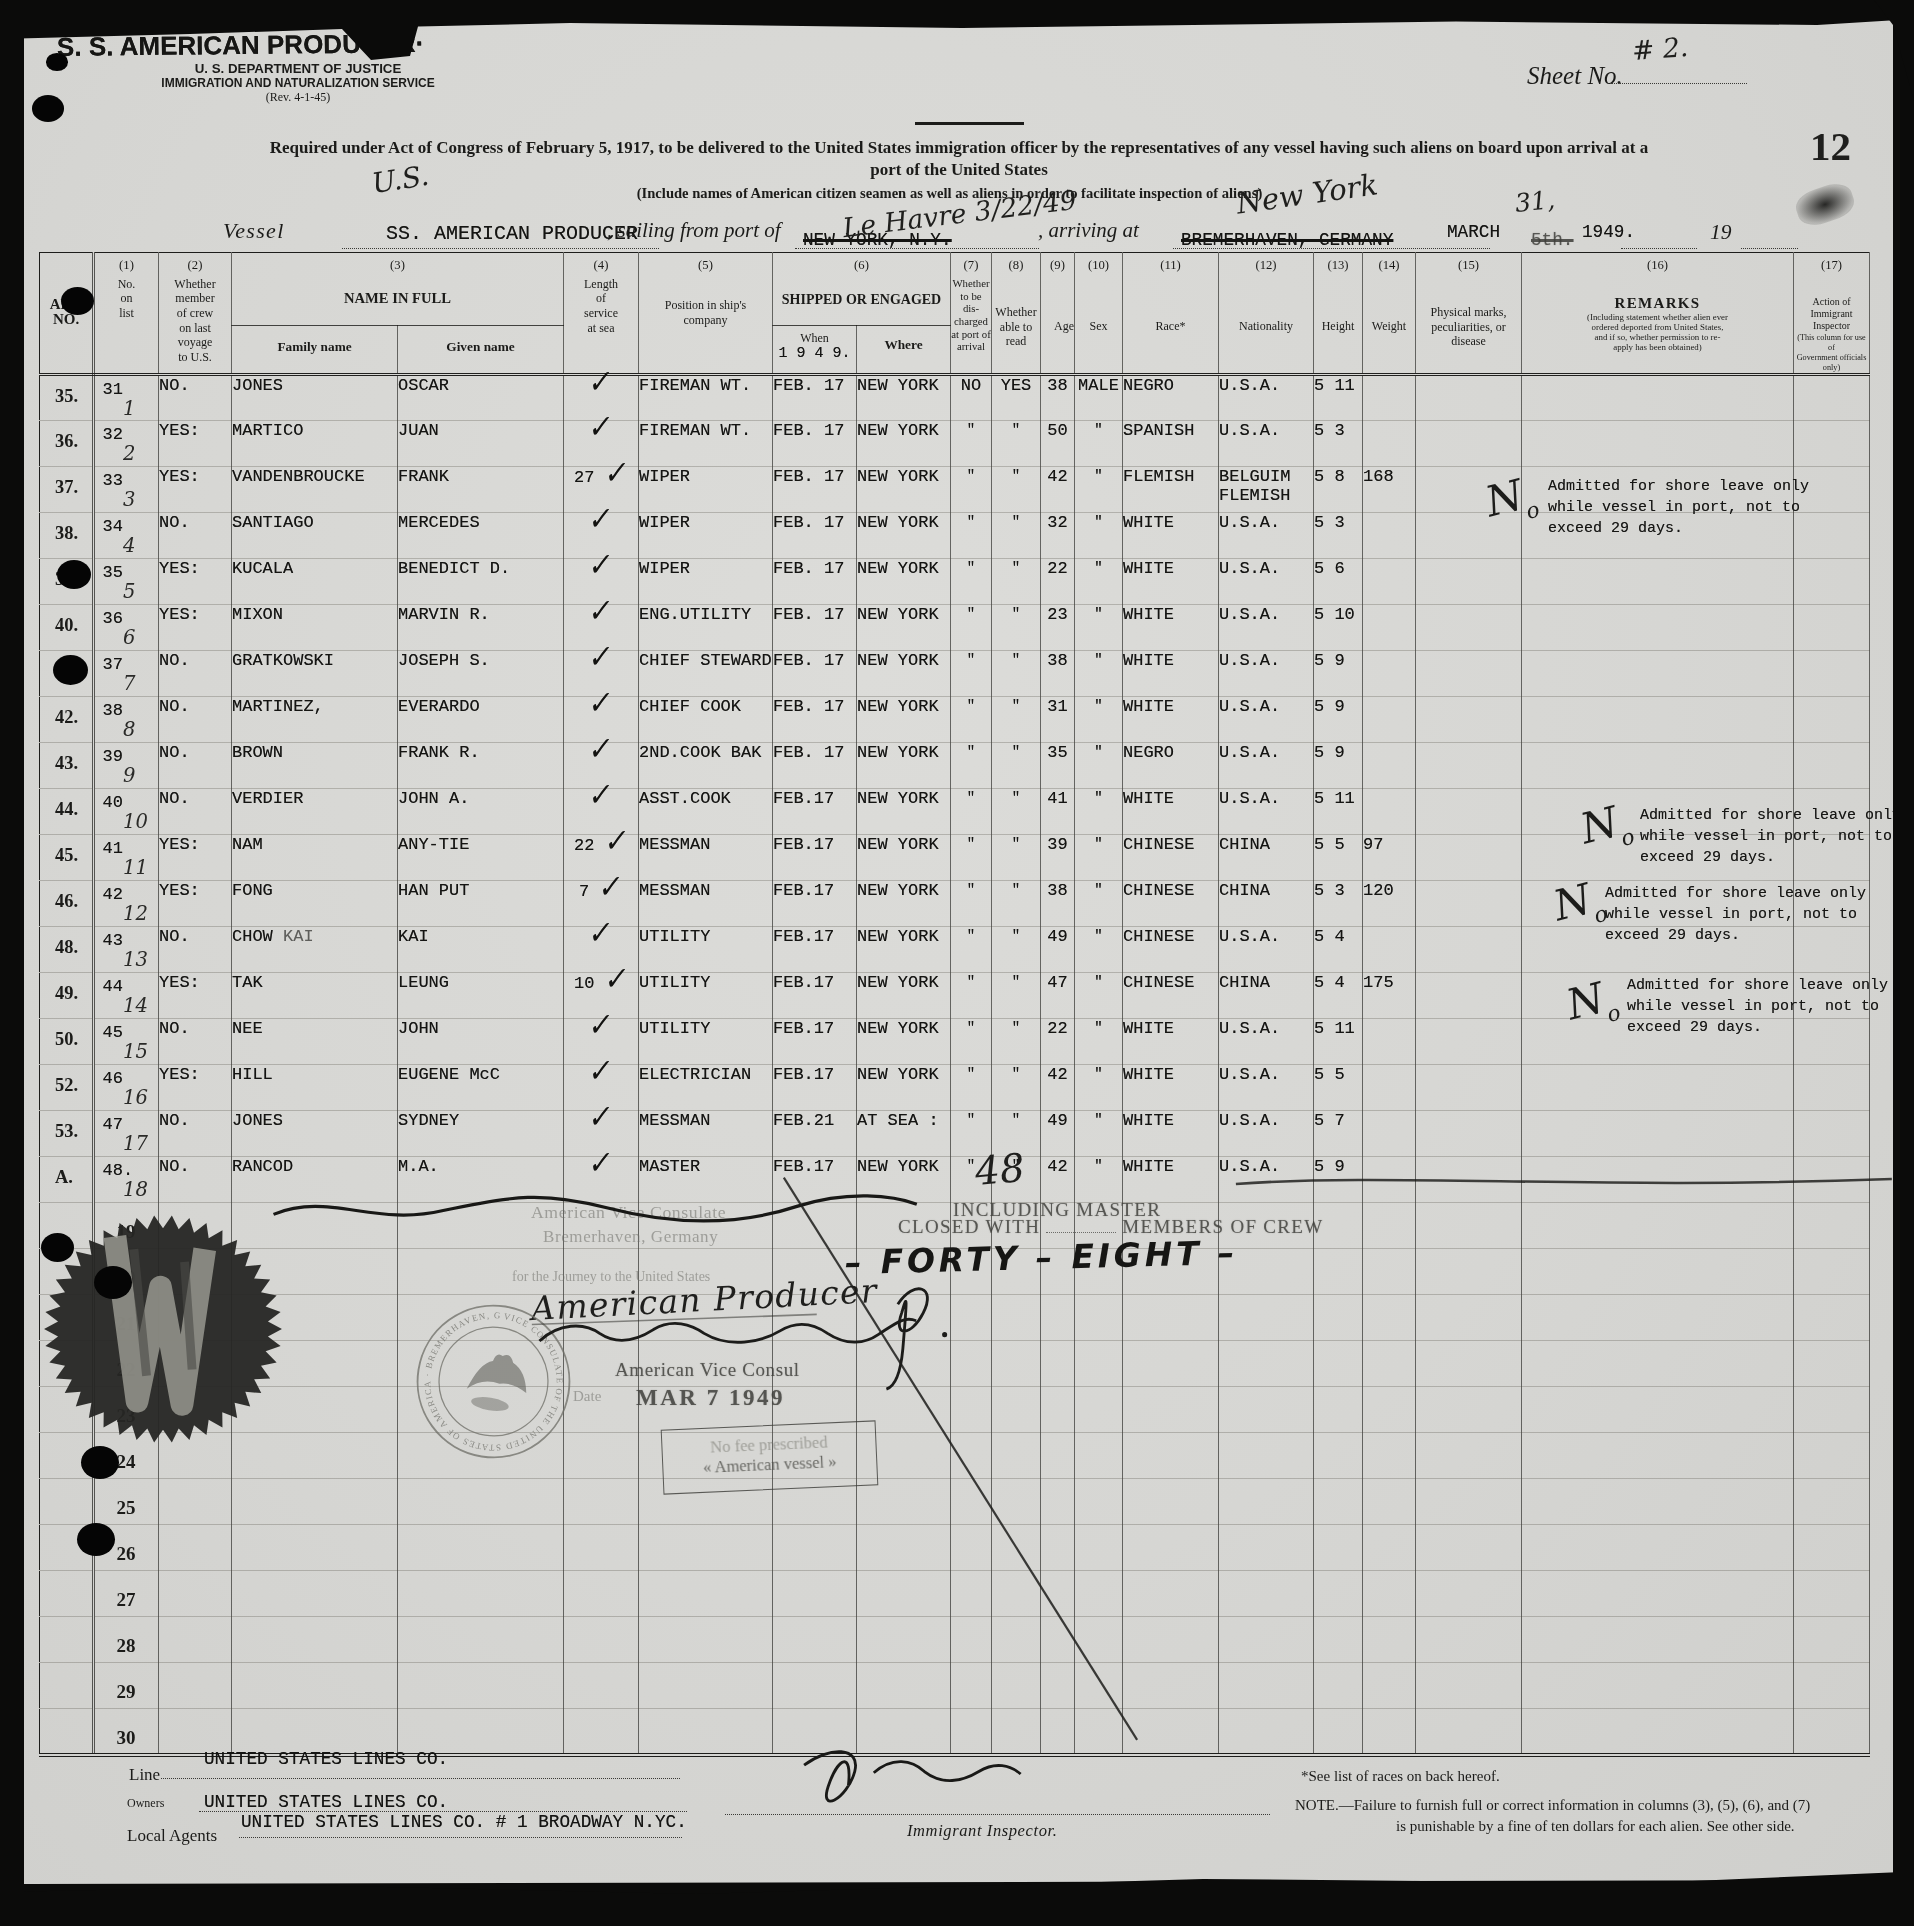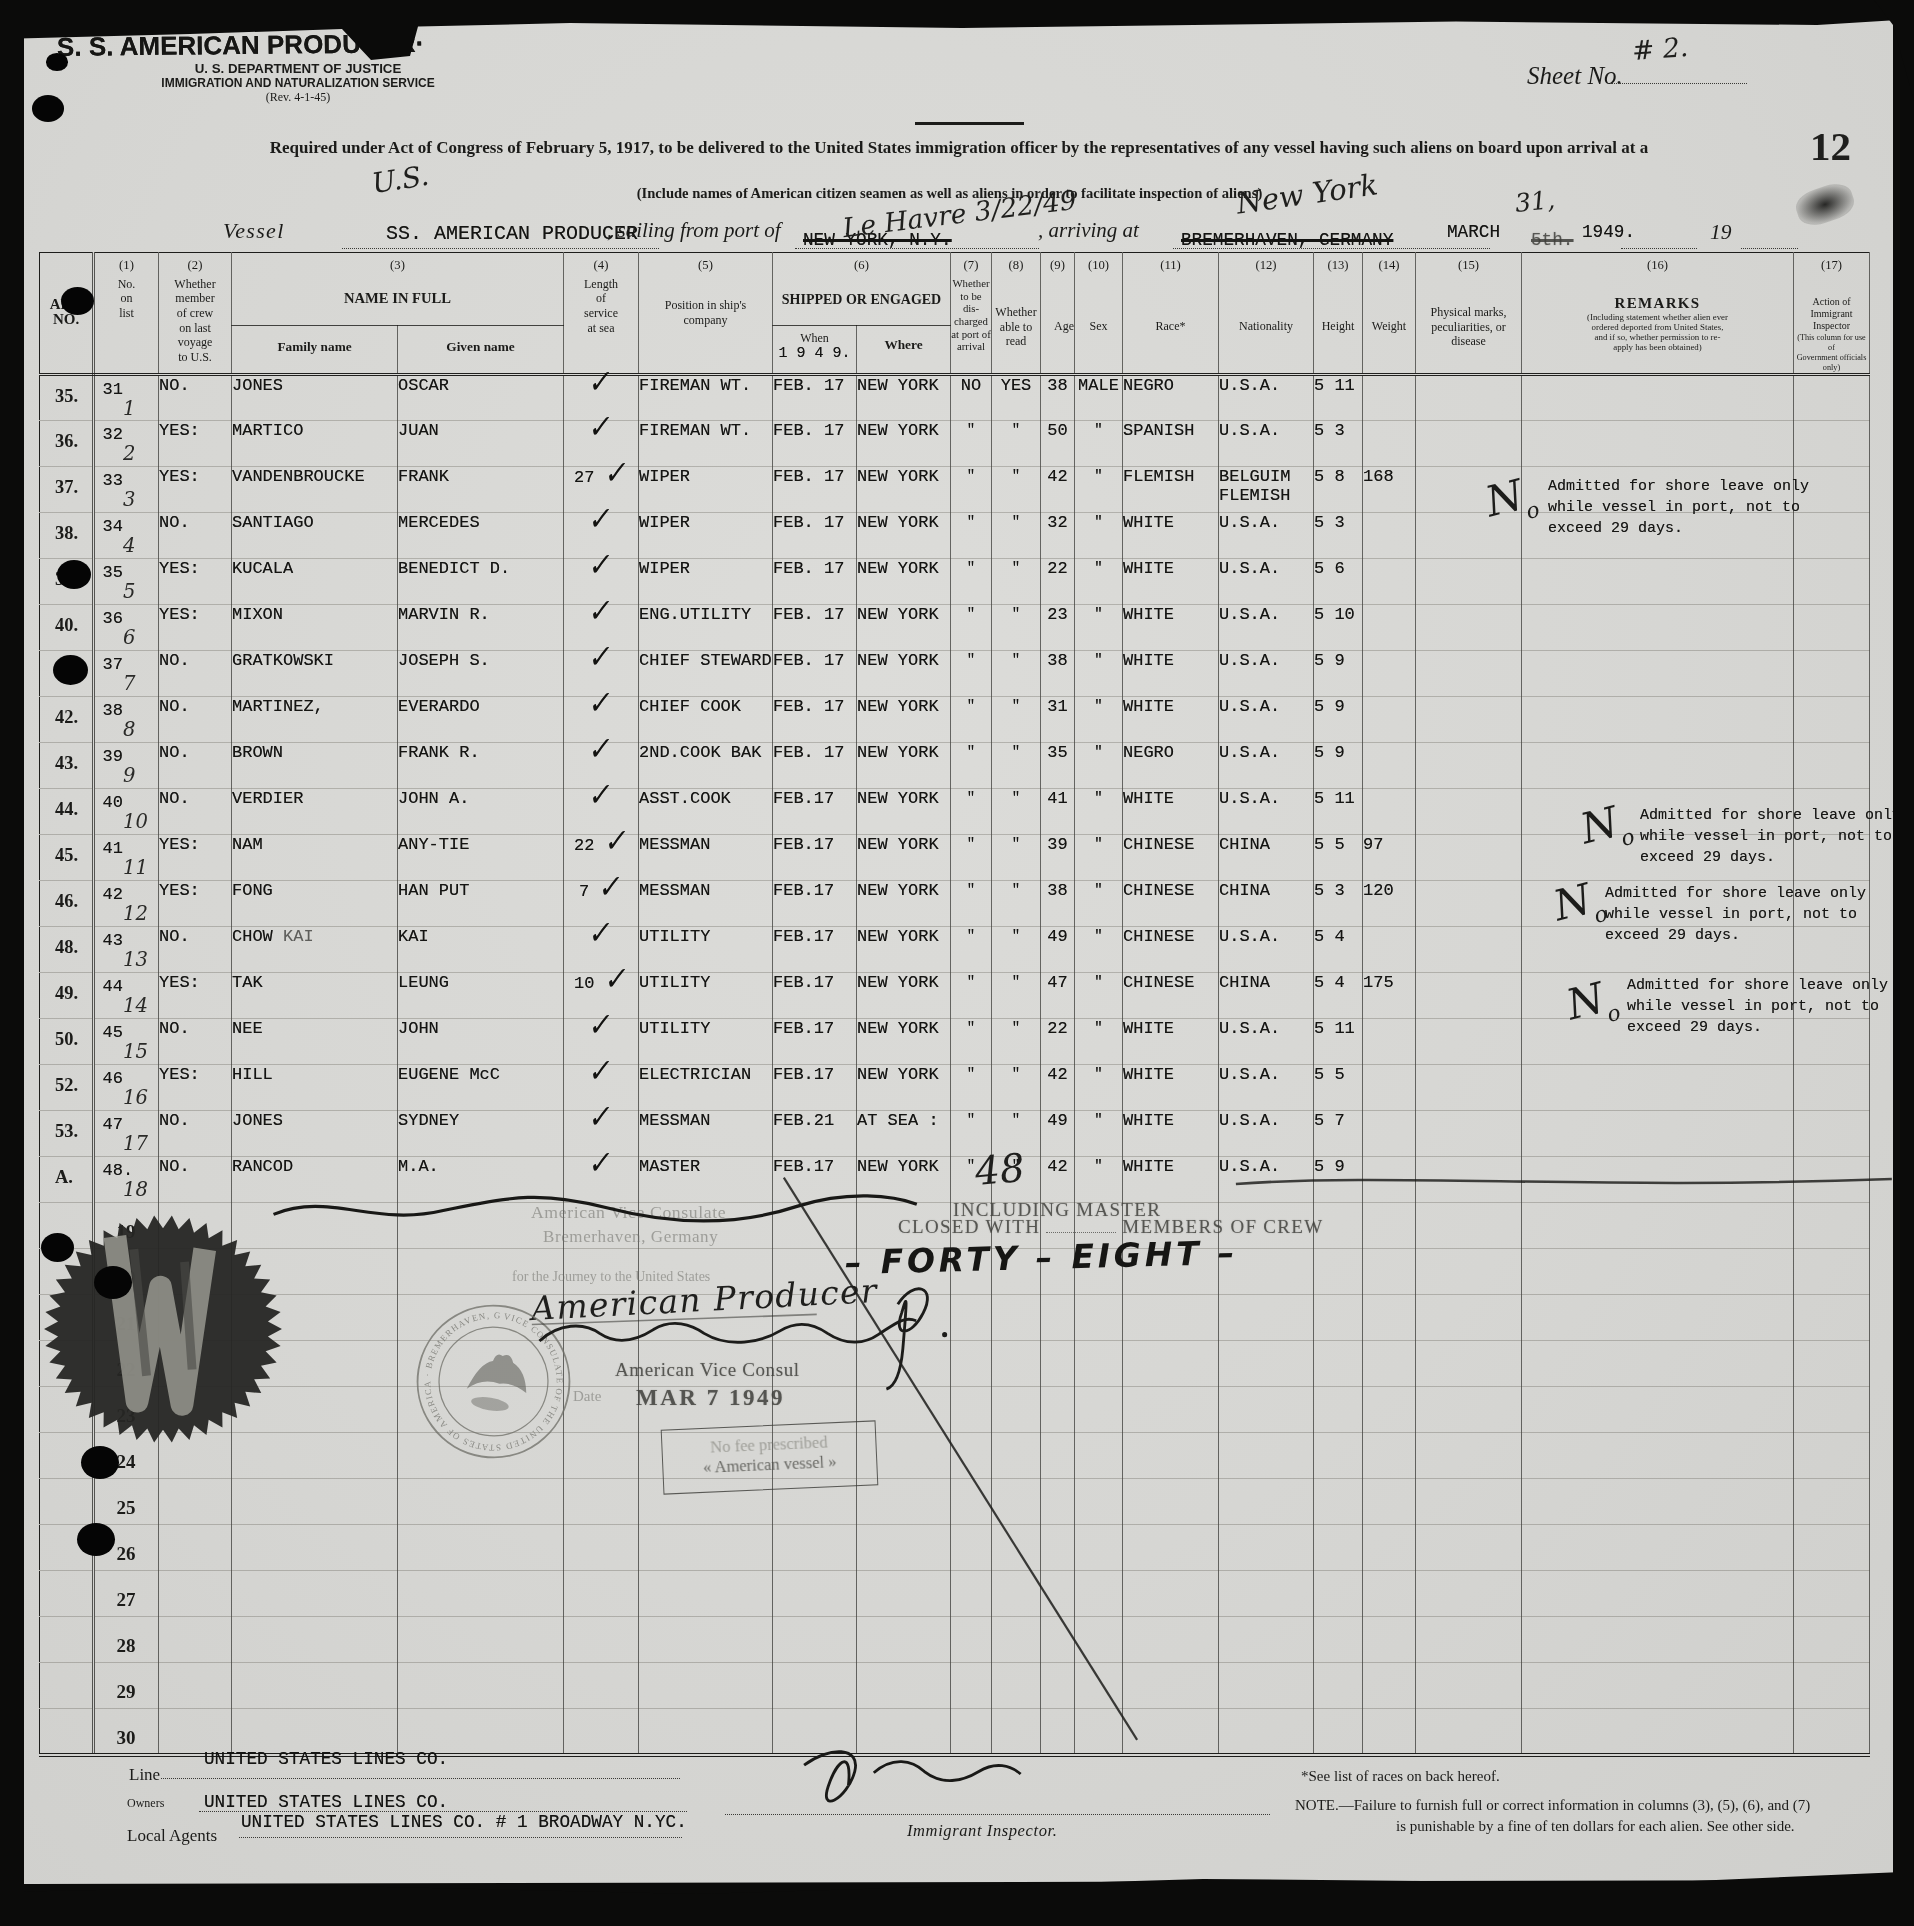--- a/index.html
+++ b/index.html
@@ -74,20 +74,21 @@
 
   <div class="abs ser it" style="left:1527px;top:62px;font-size:25px;">Sheet No.</div>
   <div class="abs dots" style="left:1611px;top:82px;width:136px;"></div>
   <div class="abs script" style="left:1632px;top:33px;font-size:26.6px;transform:rotate(-4deg);"># 2.</div>
   <div class="abs ser b" style="left:1810px;top:122px;font-size:41px;color:#1f1f1d;">12</div>
   <div class="abs" style="left:1796px;top:187px;width:58px;height:35px;background:radial-gradient(ellipse, rgba(20,20,18,.9), rgba(20,20,18,.15) 70%);border-radius:40%;transform:rotate(-18deg);"></div>
 
   <div class="abs" style="left:915px;top:122px;width:109px;height:2.5px;background:#1c1c1a;"></div>
 
   <div class="abs ser b" style="left:123px;top:138px;width:1672px;text-align:center;font-size:17px;">Required under Act of Congress of February 5, 1917, to be delivered to the United States immigration officer by the representatives of any vessel having such aliens on board upon arrival at a</div>
+  <div class="abs ser b" style="left:123px;top:160px;width:1672px;text-align:center;font-size:17px;">port of the United States</div>
   <div class="abs ser b" style="left:443px;top:185px;width:1013px;text-align:center;font-size:14.6px;">(Include names of American citizen seamen as well as aliens in order to facilitate inspection of aliens)</div>
   <div class="abs script" style="left:372px;top:163px;font-size:28px;transform:rotate(-9deg);">U.S.</div>
 
   <div class="abs ser it" style="left:223px;top:218px;font-size:22px;letter-spacing:1.3px;">Vessel</div>
   <div class="abs dots" style="left:342px;top:247px;width:317px;"></div>
   <div class="abs typed" style="left:372px;top:222px;font-size:20px;margin-left:14px;">SS. AMERICAN PRODUCER</div>
   <div class="abs ser it" style="left:607px;top:218px;font-size:21px;">, sailing from port of</div>
   <div class="abs dots" style="left:795px;top:247px;width:244px;"></div>
   <div class="abs typed strike" style="left:803px;top:222px;font-size:17.7px;">NEW YORK, N.Y.</div>
   <div class="abs script" style="left:842px;top:198px;font-size:26.6px;transform:rotate(-7deg);">Le Havre 3/22/49</div>

